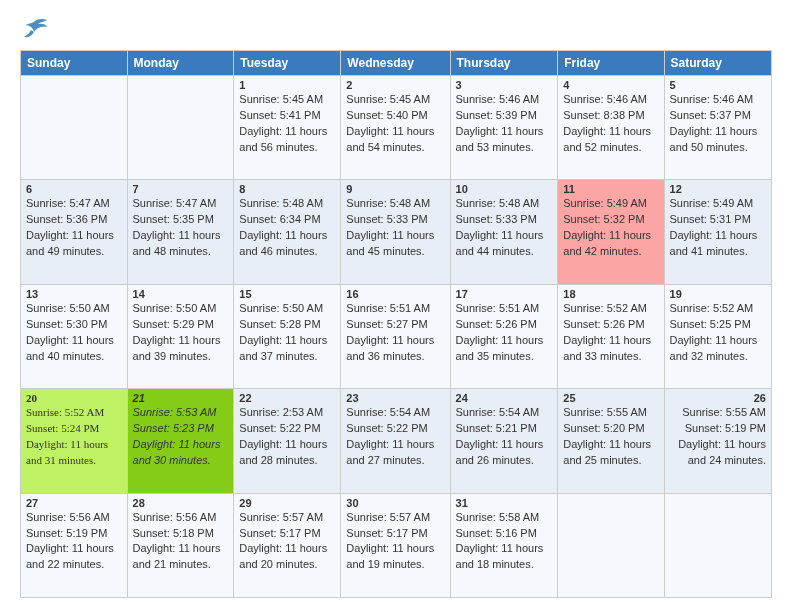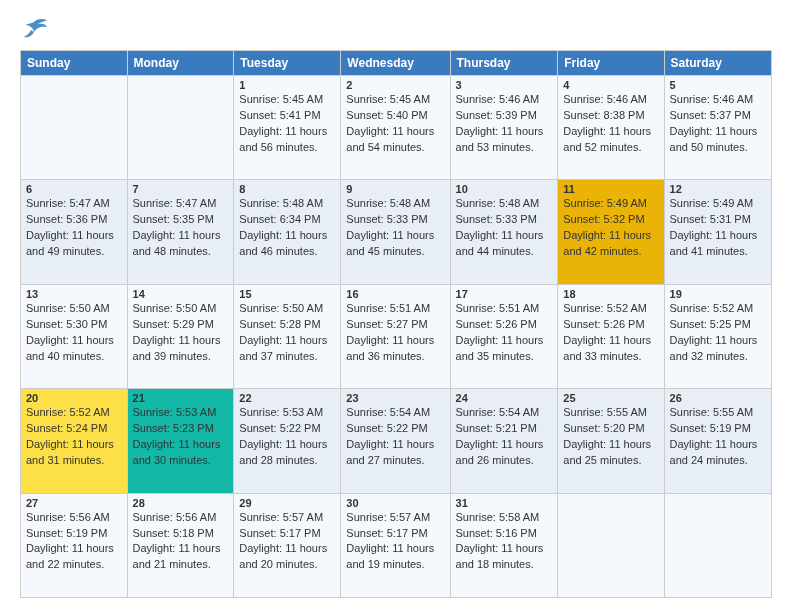--- a/index.html
+++ b/index.html
@@ -200,21 +200,21 @@
 Daylight: 11 hours
 and 45 minutes.</div>
           </td>
           <td style="background: rgb(232, 238, 246);">
             <span class="day-num">10</span>
             <div class="day-info">Sunrise: 5:48 AM
 Sunset: 5:33 PM
 Daylight: 11 hours
 and 44 minutes.</div>
           </td>
-          <td style="background: #eab308;">
+          <td style="background: #fca5a5;">
             <span class="day-num">11</span>
             <div class="day-info">Sunrise: 5:49 AM
 Sunset: 5:32 PM
 Daylight: 11 hours
 and 42 minutes.</div>
           </td>
           <td style="background: rgb(232, 238, 246);">
             <span class="day-num">12</span>
             <div class="day-info">Sunrise: 5:49 AM
 Sunset: 5:31 PM
@@ -267,37 +267,37 @@
           </td>
           <td style="background: rgb(245, 248, 252);">
             <span class="day-num">19</span>
             <div class="day-info">Sunrise: 5:52 AM
 Sunset: 5:25 PM
 Daylight: 11 hours
 and 32 minutes.</div>
           </td>
         </tr>
         <tr>
-          <td style="background: #fde047;">
+          <td style="background: #bef264; font-family: Liberation Serif, serif;">
             <span class="day-num">20</span>
             <div class="day-info">Sunrise: 5:52 AM
 Sunset: 5:24 PM
 Daylight: 11 hours
 and 31 minutes.</div>
           </td>
-          <td style="background: #14b8a6;">
+          <td style="background: #84cc16; font-style: italic;">
             <span class="day-num">21</span>
             <div class="day-info">Sunrise: 5:53 AM
 Sunset: 5:23 PM
 Daylight: 11 hours
 and 30 minutes.</div>
           </td>
           <td style="background: rgb(232, 238, 246);">
             <span class="day-num">22</span>
-            <div class="day-info">Sunrise: 5:53 AM
+            <div class="day-info">Sunrise: 2:53 AM
 Sunset: 5:22 PM
 Daylight: 11 hours
 and 28 minutes.</div>
           </td>
           <td style="background: rgb(232, 238, 246);">
             <span class="day-num">23</span>
             <div class="day-info">Sunrise: 5:54 AM
 Sunset: 5:22 PM
 Daylight: 11 hours
 and 27 minutes.</div>
@@ -309,21 +309,21 @@
 Daylight: 11 hours
 and 26 minutes.</div>
           </td>
           <td style="background: rgb(232, 238, 246);">
             <span class="day-num">25</span>
             <div class="day-info">Sunrise: 5:55 AM
 Sunset: 5:20 PM
 Daylight: 11 hours
 and 25 minutes.</div>
           </td>
-          <td style="background: rgb(232, 238, 246);">
+          <td style="background: rgb(232, 238, 246); text-align: right;">
             <span class="day-num">26</span>
             <div class="day-info">Sunrise: 5:55 AM
 Sunset: 5:19 PM
 Daylight: 11 hours
 and 24 minutes.</div>
           </td>
         </tr>
         <tr>
           <td style="background: rgb(245, 248, 252);">
             <span class="day-num">27</span>

